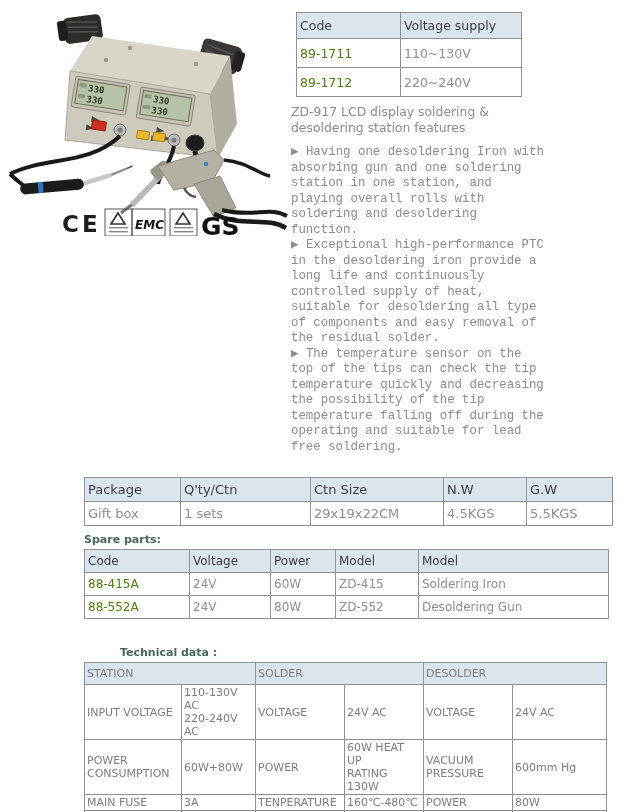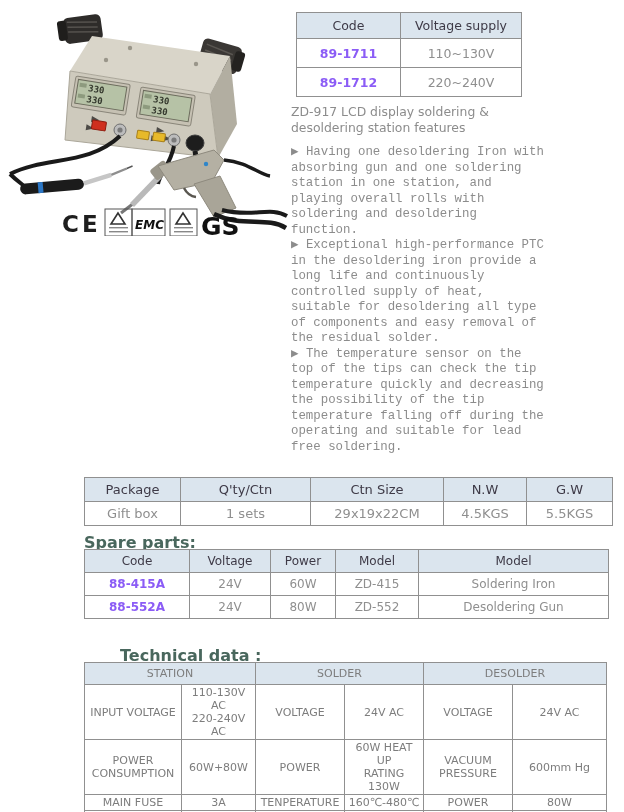--- a/index.html
+++ b/index.html
@@ -2,41 +2,41 @@
 <html><head>
 <meta charset="utf-8">
 <style>
   html,body{margin:0;padding:0;background:#fff;}
   body{width:624px;height:812px;position:relative;font-family:"DejaVu Sans","Liberation Sans",sans-serif;}
   .abs{position:absolute;}
 
   
   table{border-collapse:collapse;table-layout:fixed;}
   table, td, th{border:1px solid #909090;}
-  td{padding:0 3px;text-align:center;vertical-align:middle;overflow:hidden;}
+  td{padding:0 3px;vertical-align:middle;overflow:hidden;}
   .hdr td{background:#dbe5ee;color:#3e3a47;font-weight:normal;}
   .gray{color:#8f8f8f;}
-  .codecell{color:#8b5cf6;font-weight:bold;}
+  .codecell{color:#4d7c0f;font-weight:normal;}
 
   
   #code-table{left:296px;top:12px;font-size:12.5px;}
   #code-table td{height:28px;}
   #code-table .hdr td{height:25px;}
 
   
   #description{left:291px;top:104px;width:258px;color:#8c8c8c;font-size:12.4px;line-height:15.5px;}
   #description .intro{margin-bottom:10px;}
   #description .bullet{margin:0;font-family:Liberation Mono, monospace;}
 
   
   #package-table{left:84px;top:477px;font-size:13px;}
   #package-table td{height:23px;}
 
   
-  .section-label{color:#49675d;font-weight:bold;font-size:16px;}
+  .section-label{color:#49675d;font-weight:bold;font-size:11px;}
   #spare-label{left:84px;top:533px;}
   #tech-label{left:84px;top:646px;margin-left:36px;}
 
   
   #spare-table{left:84px;top:549px;font-size:12px;}
   #spare-table td{height:22px;}
 
   
   #tech-table{left:84px;top:662px;font-size:11px;line-height:13px;}
   #tech-table td{white-space:pre-line;color:#7d7d7d;padding:1px 2px;}

